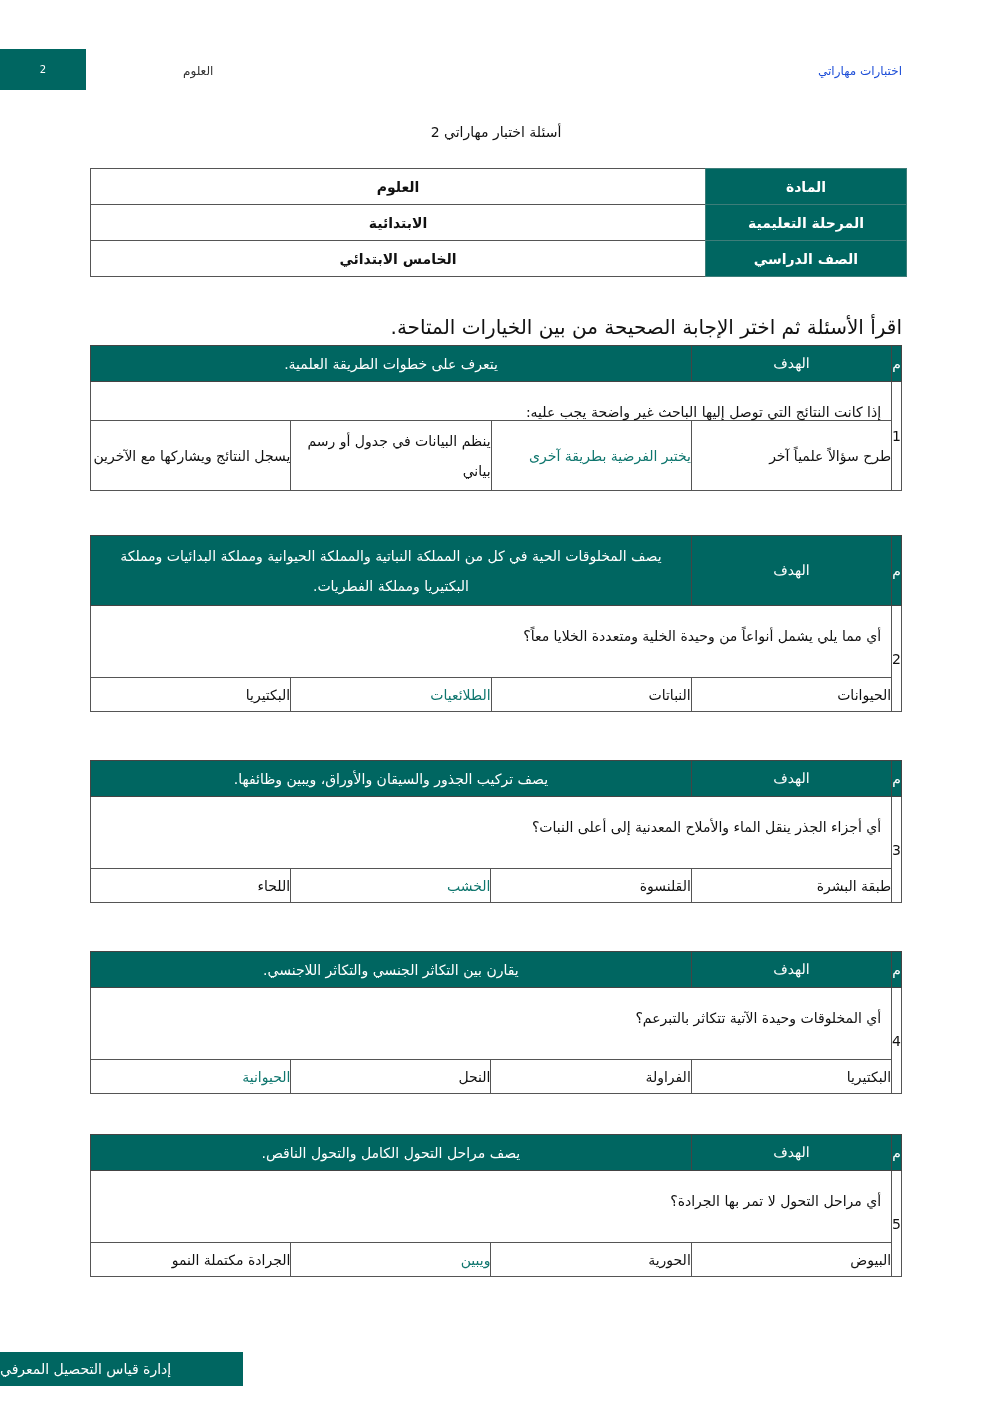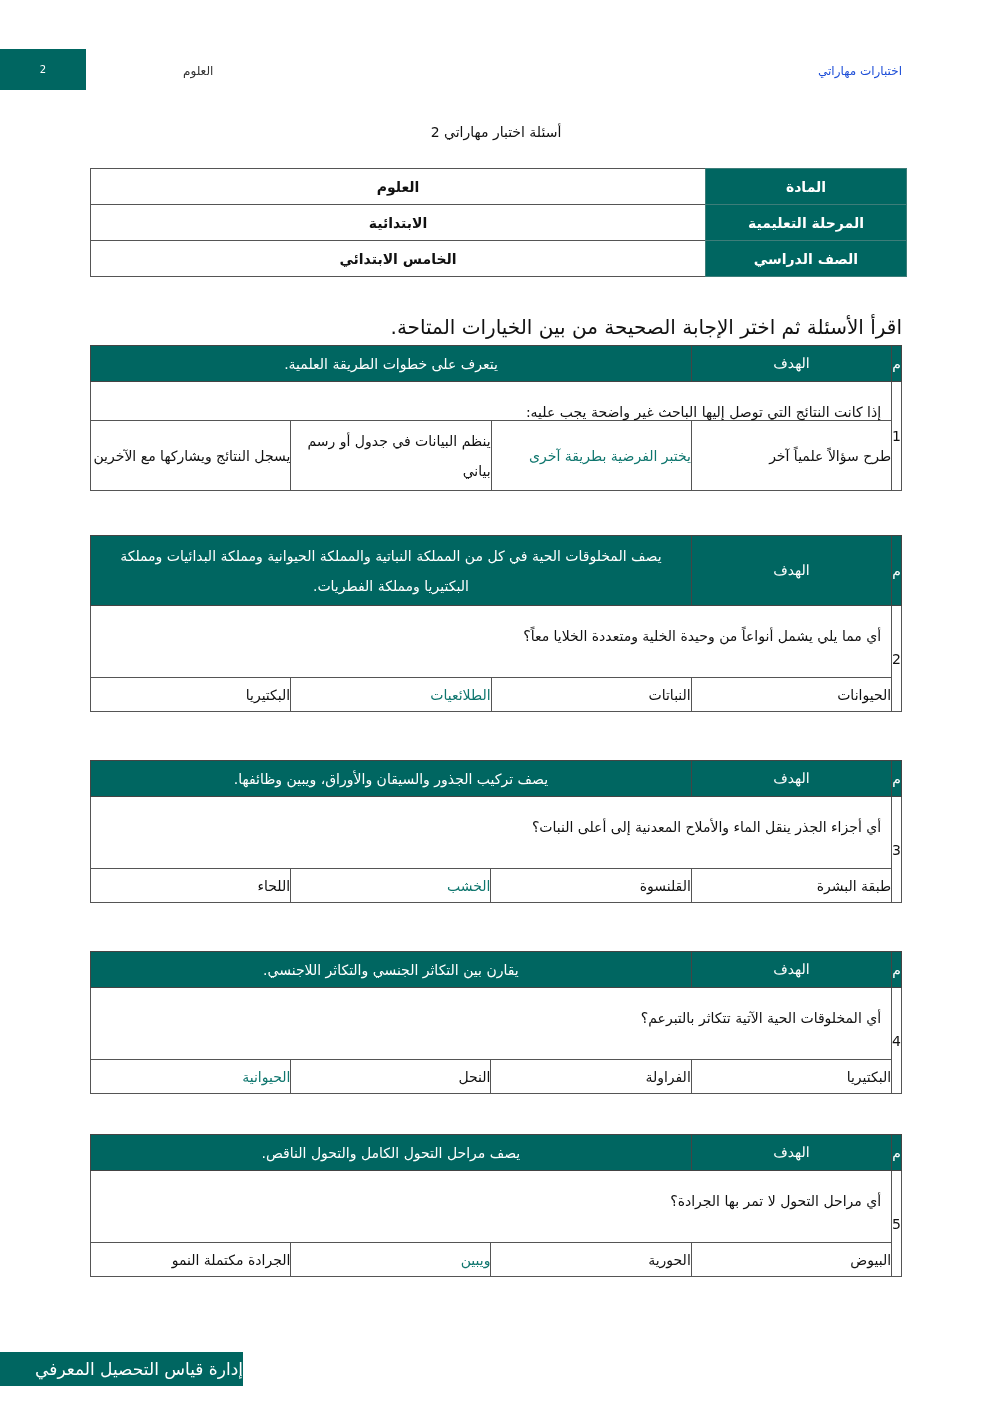--- a/index.html
+++ b/index.html
@@ -37,22 +37,22 @@
   .q .c-num { width: 60px; text-align: center; }
   .q .c-goal-lbl { width: 120px; text-align: center; font-family: Liberation Serif, serif; }
   .q .c-goal { text-align: center; padding: 0 12px; line-height: 30px; }
   .q .stem { text-align: right; padding: 22px 10px 0 10px; vertical-align: top; }
   .q .opt { text-align: right; line-height: 30px; width: 25%; }
   .q .opt.correct { color: #0f766e; }
   .q .num-cell { text-align: center; vertical-align: middle; }
 
   .footer-box {
     position: absolute; left: 0; top: 1352px; width: 243px; height: 34px;
-    background: #006661; color: #fff; font-size: 17px; direction: rtl;
-    display: flex; align-items: center; justify-content: flex-start;
+    background: #006661; color: #fff; font-size: 14px; direction: rtl;
+    display: flex; align-items: center; justify-content: flex-end;
   }
 </style>
 </head>
 <body>
 
 <div class="page-num-box">
   <span>2</span>
 </div>
 <div class="hdr-subject">العلوم</div>
 <div class="hdr-series">اختبارات مهاراتي</div>
@@ -138,21 +138,21 @@
     </table>
     <table class="q" style="top: 951px;">
       <tbody>
         <tr class="head" style="height:36px">
           <td class="c-num">م</td>
           <td class="c-goal-lbl">الهدف</td>
           <td class="c-goal" colspan="3">يقارن بين التكاثر الجنسي والتكاثر اللاجنسي.</td>
         </tr>
         <tr style="height:72px">
           <td class="num-cell" rowspan="2">4</td>
-          <td class="stem" colspan="4">أي المخلوقات الحية الآتية تتكاثر بالتبرعم؟</td>
+          <td class="stem" colspan="4">أي المخلوقات وحيدة الآتية تتكاثر بالتبرعم؟</td>
         </tr>
         <tr style="height:34px">
           <td class="opt">البكتيريا</td>
           <td class="opt">الفراولة</td>
           <td class="opt">النحل</td>
           <td class="opt correct">الحيوانية</td>
         </tr>
       </tbody>
     </table>
     <table class="q" style="top: 1134px;">

